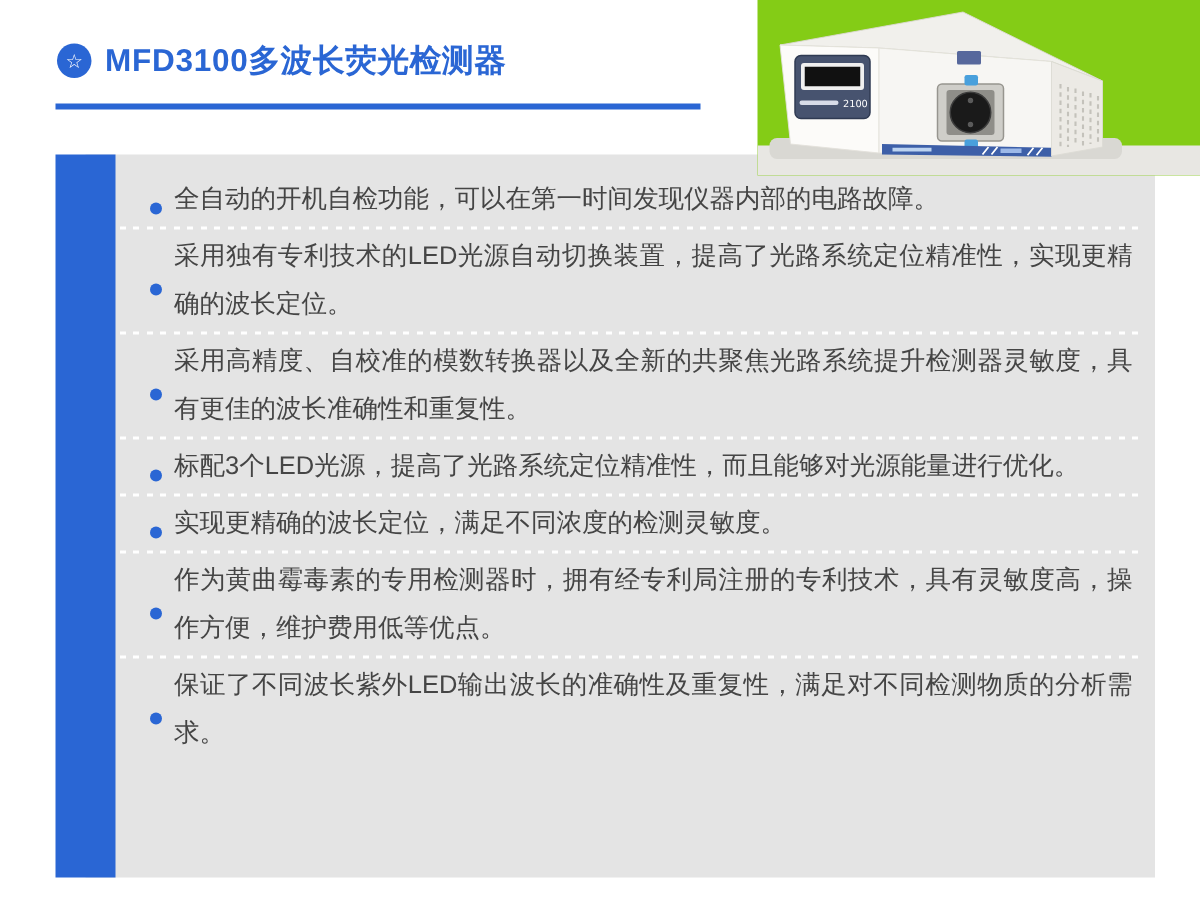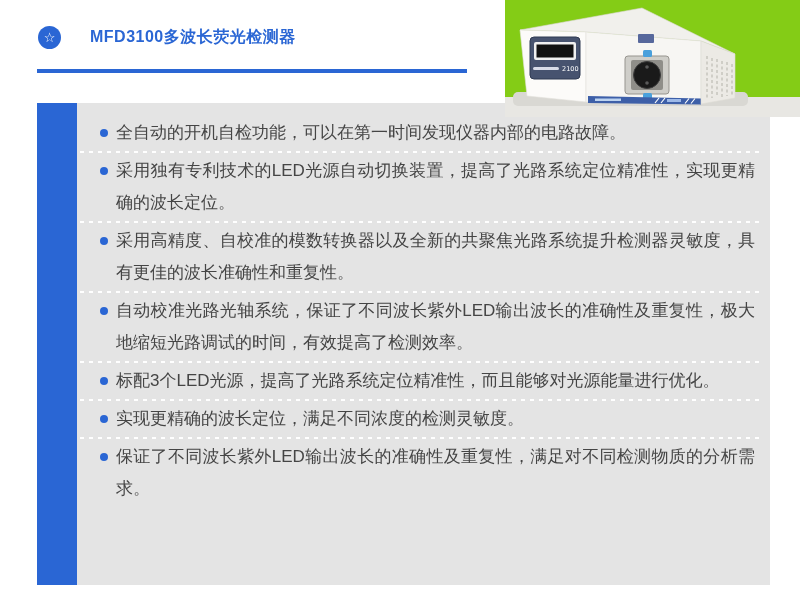--- a/index.html
+++ b/index.html
@@ -22,22 +22,22 @@
     display:flex;align-items:center;gap:9px;
     z-index:4;
   }
   .badge{
     width:23px;height:23px;border-radius:50%;
     background:var(--accent);color:#fff;
     display:flex;align-items:center;justify-content:center;
     font-size:13px;line-height:1;flex:none;
   }
   .page-title{
-    font-size:16px;font-weight:bold;color:var(--accent);
-    letter-spacing:0.5px;white-space:nowrap;margin-left:20px;
+    font-size:21px;font-weight:bold;color:var(--accent);
+    letter-spacing:0.5px;white-space:nowrap;
   }
   .title-underline{
     position:absolute;left:37px;top:69px;
     width:430px;height:4px;background:var(--accent);
     z-index:4;
   }
   
   .photo{
     position:absolute;left:505px;top:0;
     width:295px;height:117px;
@@ -57,21 +57,21 @@
     width:713px;height:482px;
     background:var(--panel);
     z-index:1;
   }
   .feature-list{
     list-style:none;
     padding:12px 15px 2px 43px;
   }
   .feature-item{
     position:relative;
-    display:flex;align-items:flex-start;
+    display:flex;align-items:center;
     padding:2px 0 4px 0;
   }
   .feature-item:not(:last-child)::after{
     content:"";
     position:absolute;left:-38px;right:-5px;bottom:0;height:2px;
     background:repeating-linear-gradient(90deg,#ffffff 0 4px,transparent 4px 9px);
   }
   .dot{
     width:8px;height:8px;border-radius:50%;
     background:var(--accent);
@@ -148,29 +148,29 @@
       <li class="feature-item">
         <span class="dot"></span>
         <span class="feature-text">采用独有专利技术的LED光源自动切换装置，提高了光路系统定位精准性，实现更精确的波长定位。</span>
       </li>
       <li class="feature-item">
         <span class="dot"></span>
         <span class="feature-text">采用高精度、自校准的模数转换器以及全新的共聚焦光路系统提升检测器灵敏度，具有更佳的波长准确性和重复性。</span>
       </li>
       <li class="feature-item">
         <span class="dot"></span>
-        <span class="feature-text">自动校准光路光轴系统，保证了不同波长紫外LED输出波长的准确性及重复性，极大地缩短光路调试的时间，有效提高了检测效率。</span>
-      </li>
-      <li class="feature-item">
-        <span class="dot"></span>
         <span class="feature-text">标配3个LED光源，提高了光路系统定位精准性，而且能够对光源能量进行优化。</span>
       </li>
       <li class="feature-item">
         <span class="dot"></span>
         <span class="feature-text">实现更精确的波长定位，满足不同浓度的检测灵敏度。</span>
+      </li>
+      <li class="feature-item">
+        <span class="dot"></span>
+        <span class="feature-text">作为黄曲霉毒素的专用检测器时，拥有经专利局注册的专利技术，具有灵敏度高，操作方便，维护费用低等优点。</span>
       </li>
       <li class="feature-item">
         <span class="dot"></span>
         <span class="feature-text">保证了不同波长紫外LED输出波长的准确性及重复性，满足对不同检测物质的分析需求。</span>
       </li>
     </ul>
   </div>
 
 </div>
 

